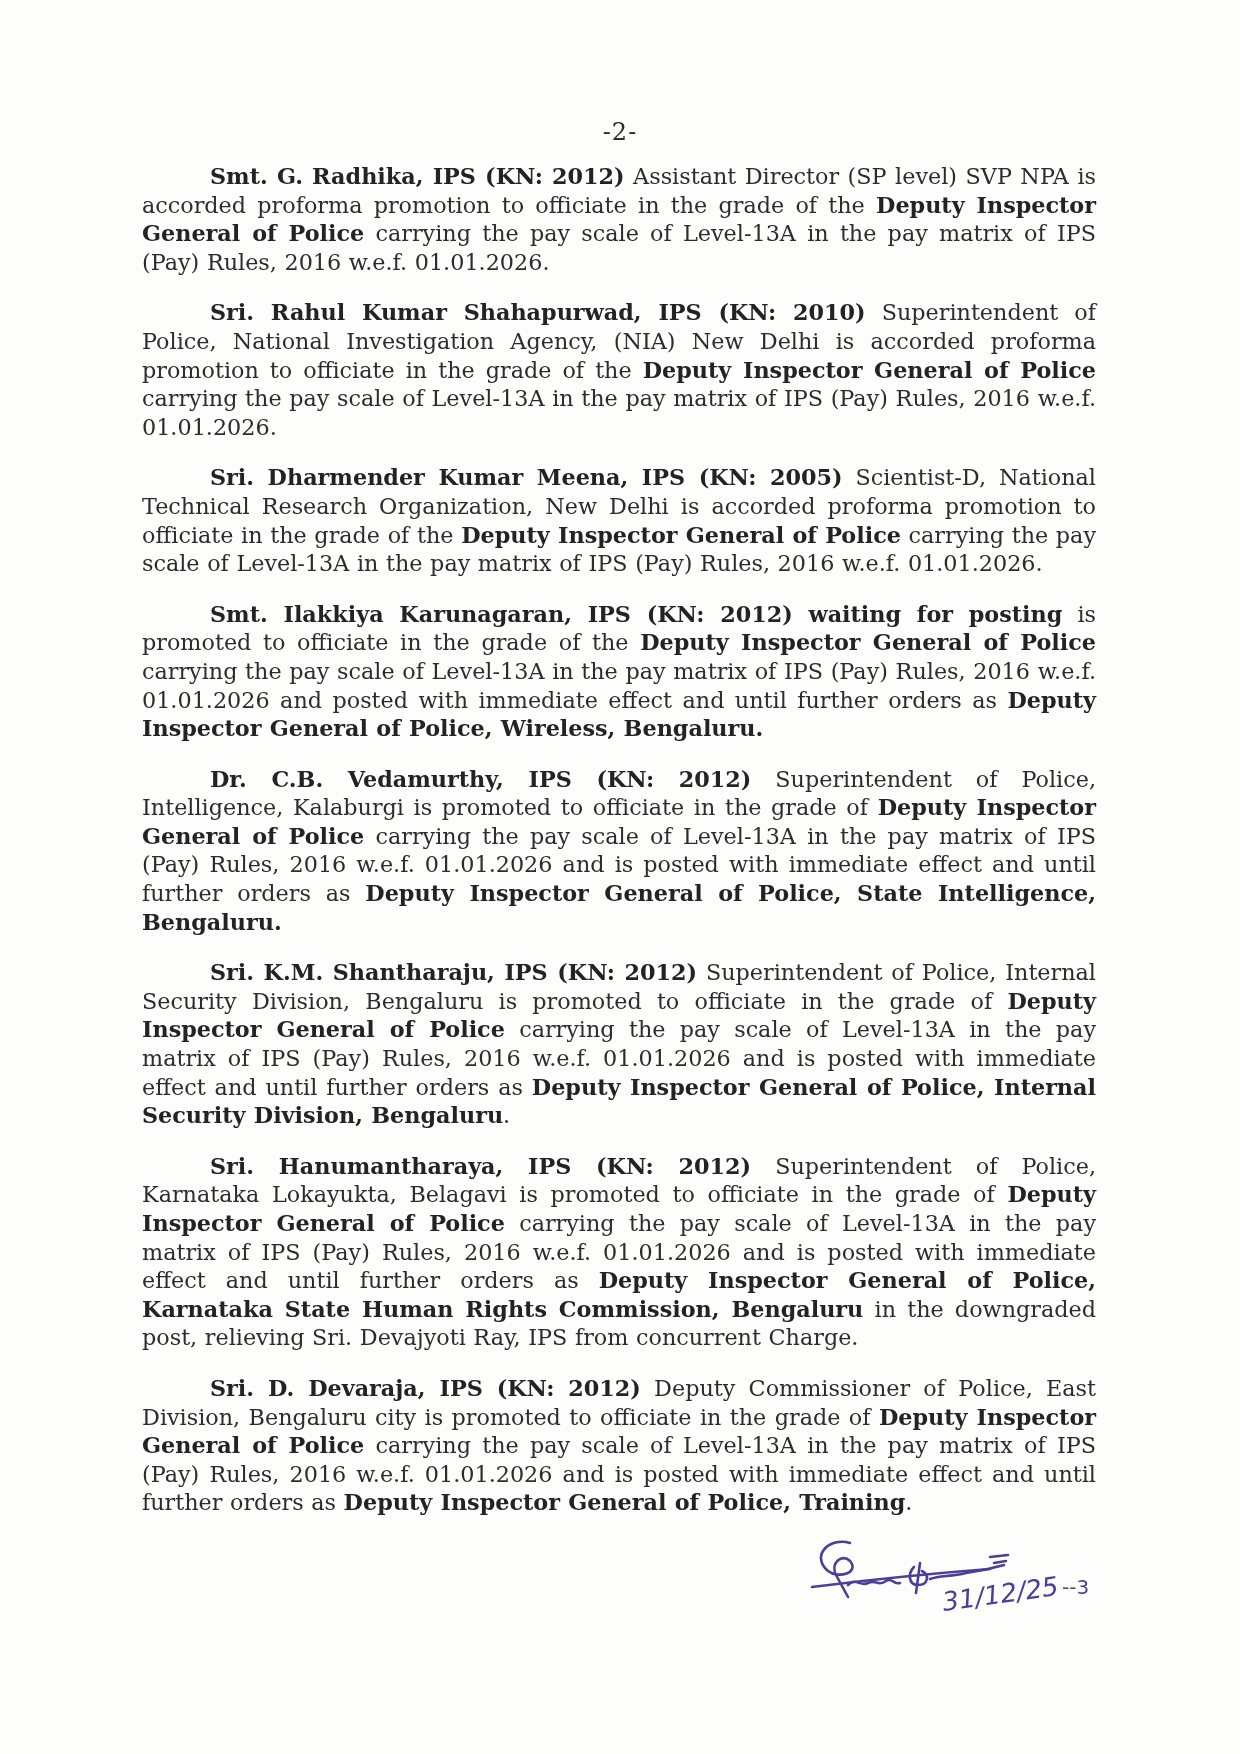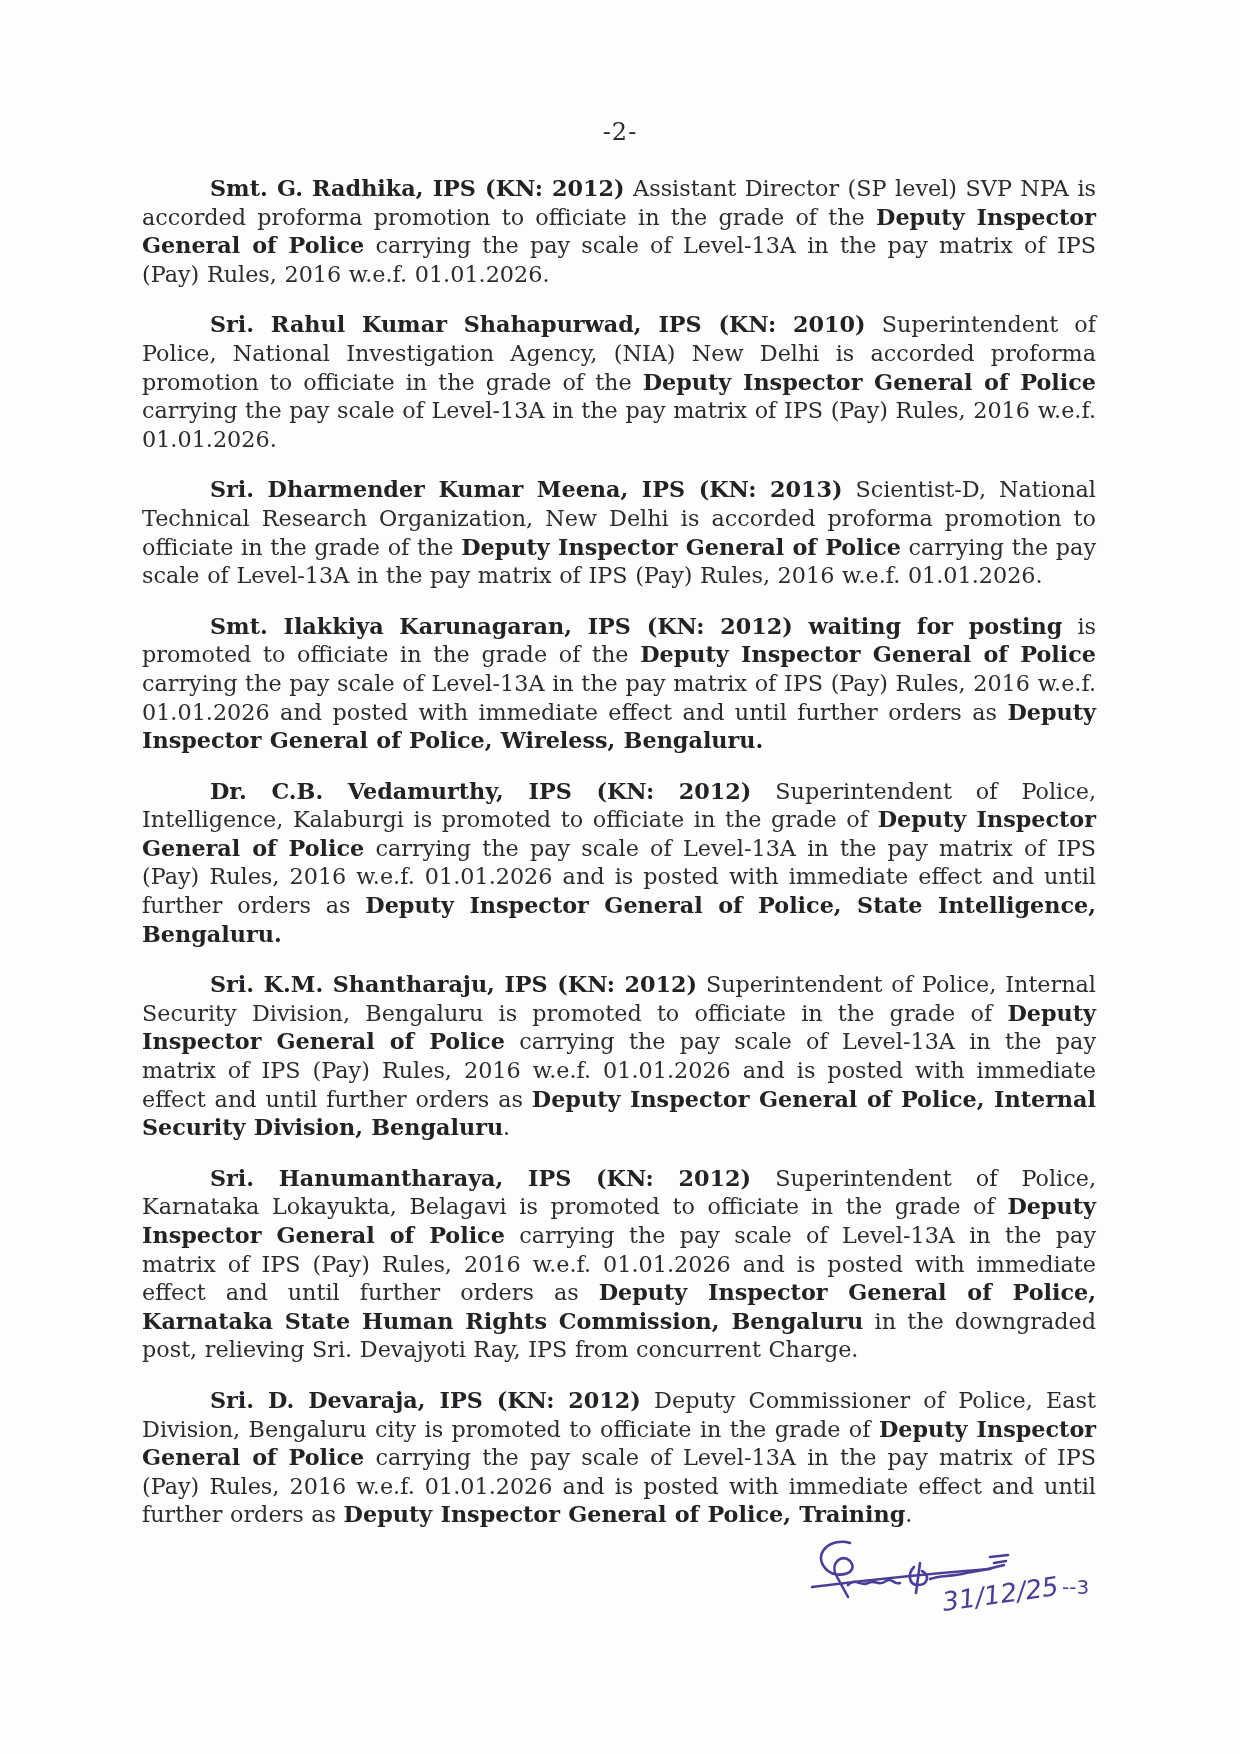--- a/index.html
+++ b/index.html
@@ -15,21 +15,21 @@
     font-size: 24px; letter-spacing: 1px;
   }
   .body {
     position: absolute; left: 142px; top: 162px; width: 954px;
   }
   .para {
     font-size: 22.3px;
     line-height: 28.6px;
     text-align: justify;
     text-indent: 68px;
-    margin: 12px 0 22px 0;
+    margin: 0 0 22px 0;
     word-spacing: 0.5px;
   }
   .para b { font-weight: bold; color: #232327; }
   .sig {
     position: absolute; left: 790px; top: 1535px; width: 330px; height: 130px;
   }
   .sig svg { width: 100%; height: 100%; }
   .sig-date {
     position: absolute; left: 152px; top: 44px;
     font-family: "DejaVu Sans", sans-serif; font-size: 26px; color: #4a3f98;
@@ -43,21 +43,21 @@
 </style>
 </head>
 <body>
 
 <div class="page">
   <div class="page-num">-2-</div>
 
   <div class="body">
     <p class="para"><b>Smt. G. Radhika, IPS (KN: 2012)</b><span> Assistant Director (SP level) SVP NPA is accorded proforma promotion to officiate in the grade of the </span><b>Deputy Inspector General of Police</b><span> carrying the pay scale of Level-13A in the pay matrix of IPS (Pay) Rules, 2016 w.e.f. 01.01.2026.</span></p>
     <p class="para"><b>Sri. Rahul Kumar Shahapurwad, IPS (KN: 2010)</b><span> Superintendent of Police, National Investigation Agency,  (NIA) New Delhi is accorded proforma promotion to officiate in the grade of the </span><b>Deputy Inspector General of Police</b><span> carrying the pay scale of Level-13A in the pay matrix of IPS (Pay) Rules, 2016 w.e.f. 01.01.2026.</span></p>
-    <p class="para"><b>Sri. Dharmender Kumar Meena, IPS (KN: 2013)</b><span> Scientist-D, National Technical Research Organization, New Delhi is accorded proforma promotion to officiate in the grade of the </span><b>Deputy Inspector General of Police</b><span> carrying the pay scale of Level-13A in the pay matrix of IPS (Pay) Rules, 2016 w.e.f. 01.01.2026.</span></p>
+    <p class="para"><b>Sri. Dharmender Kumar Meena, IPS (KN: 2005)</b><span> Scientist-D, National Technical Research Organization, New Delhi is accorded proforma promotion to officiate in the grade of the </span><b>Deputy Inspector General of Police</b><span> carrying the pay scale of Level-13A in the pay matrix of IPS (Pay) Rules, 2016 w.e.f. 01.01.2026.</span></p>
     <p class="para"><b>Smt. Ilakkiya Karunagaran, IPS (KN: 2012) waiting for posting</b><span> is promoted to officiate in the grade of the </span><b>Deputy Inspector General of Police</b><span> carrying the pay scale of Level-13A in the pay matrix of IPS (Pay) Rules, 2016 w.e.f. 01.01.2026 and posted with immediate effect and until further orders as </span><b>Deputy Inspector General of Police, Wireless, Bengaluru.</b></p>
     <p class="para"><b>Dr. C.B. Vedamurthy, IPS (KN: 2012)</b><span> Superintendent of Police, Intelligence, Kalaburgi is promoted to officiate in the grade of </span><b>Deputy Inspector General of Police</b><span> carrying the pay scale of Level-13A in the pay matrix of IPS (Pay) Rules, 2016 w.e.f. 01.01.2026 and is posted with immediate effect and until further orders as </span><b>Deputy Inspector General of Police, State Intelligence, Bengaluru.</b></p>
     <p class="para"><b>Sri. K.M. Shantharaju, IPS (KN: 2012)</b><span> Superintendent of Police, Internal Security Division, Bengaluru is promoted to officiate in the grade of </span><b>Deputy Inspector General of Police</b><span> carrying the pay scale of Level-13A in the pay matrix of IPS (Pay) Rules, 2016 w.e.f. 01.01.2026 and is posted with immediate effect and until further orders as </span><b>Deputy Inspector General of Police, Internal Security Division, Bengaluru</b><span>.</span></p>
     <p class="para"><b>Sri. Hanumantharaya, IPS (KN: 2012)</b><span> Superintendent of Police, Karnataka Lokayukta, Belagavi is promoted to officiate in the grade of </span><b>Deputy Inspector General of Police</b><span> carrying the pay scale of Level-13A in the pay matrix of IPS (Pay) Rules, 2016 w.e.f. 01.01.2026 and is posted with immediate effect and until further orders as </span><b>Deputy Inspector General of Police, Karnataka State Human Rights Commission, Bengaluru</b><span> in the downgraded post, relieving Sri. Devajyoti Ray, IPS from concurrent Charge.</span></p>
     <p class="para"><b>Sri. D. Devaraja, IPS (KN: 2012)</b><span> Deputy Commissioner of Police, East Division, Bengaluru city is promoted to officiate in the grade of </span><b>Deputy Inspector General of Police</b><span> carrying the pay scale of Level-13A in the pay matrix of IPS (Pay) Rules, 2016 w.e.f. 01.01.2026 and is posted with immediate effect and until further orders as </span><b>Deputy Inspector General of Police, Training</b><span>.</span></p>
   </div>
 
   <div class="sig">
     <svg viewBox="0 0 330 130">
       <g fill="none" stroke="#4a3f98" stroke-width="2.6" stroke-linecap="round" stroke-linejoin="round">

